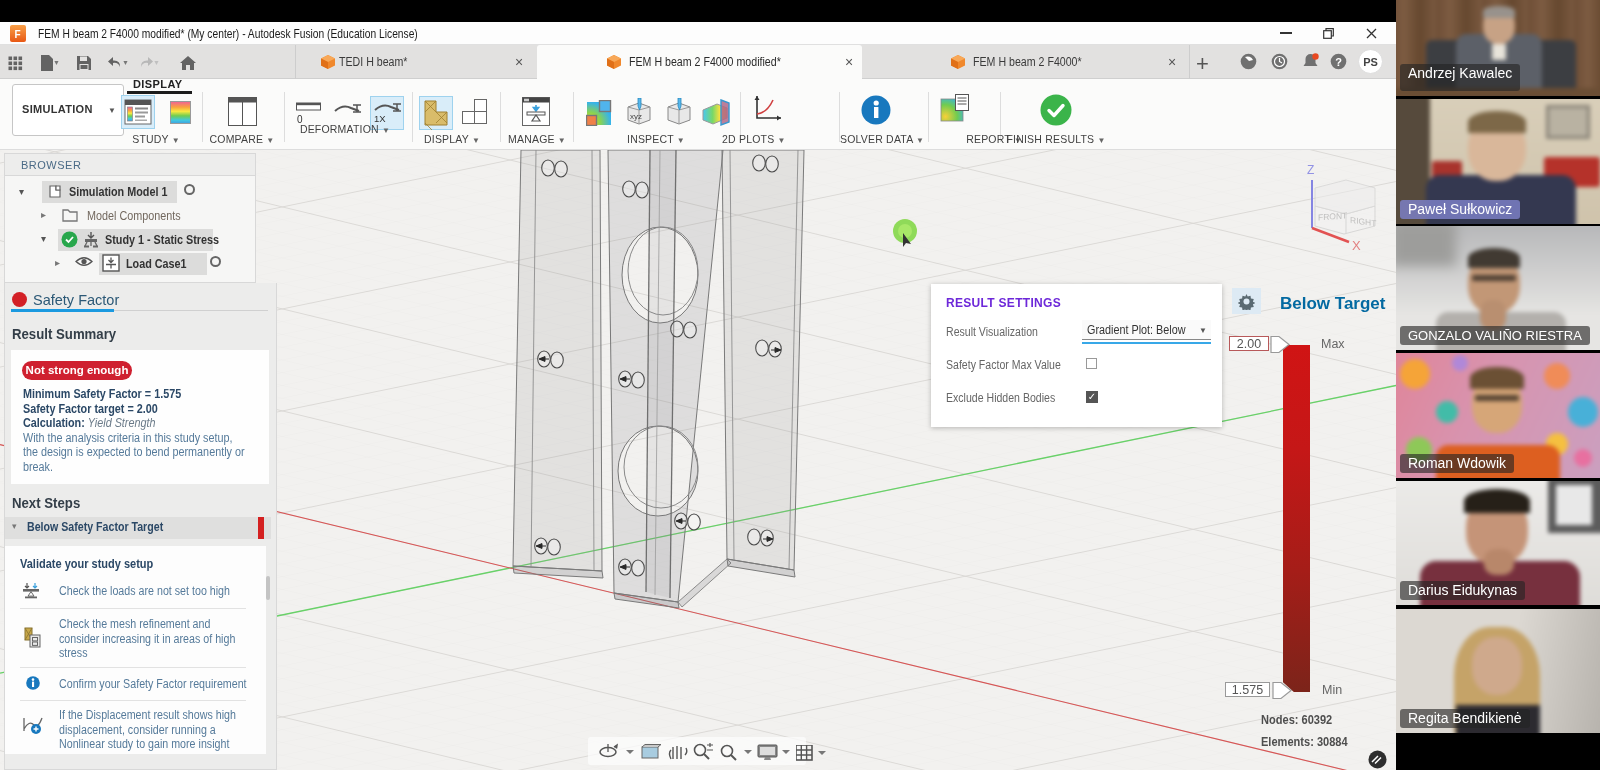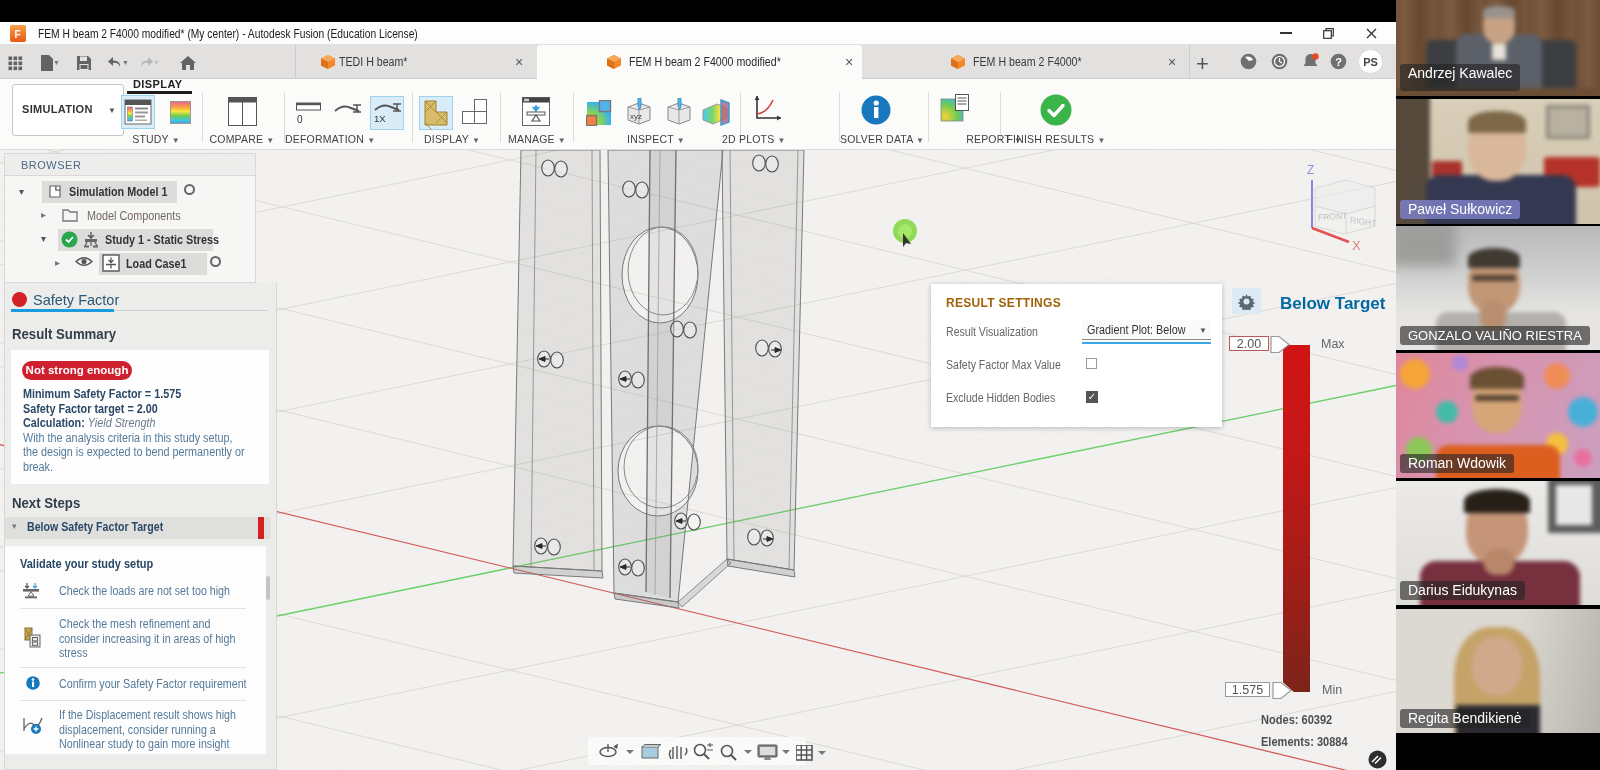--- a/index.html
+++ b/index.html
@@ -480,21 +480,21 @@
     <line x1="17.5" y1="4" x2="26.5" y2="4" stroke="#555"></line>
     <line x1="17.5" y1="7" x2="26.5" y2="7" stroke="#555"></line>
     <line x1="17.5" y1="10" x2="26.5" y2="10" stroke="#555"></line>
   </svg>
 <svg style="position:absolute;left:1040px;top:94px" width="32" height="32" viewBox="0 0 32 32">
     <circle cx="16" cy="16" r="15.5" fill="#3bb44a"></circle>
     <path d="M9,16.5 l5,5 9,-10" fill="none" stroke="#fff" stroke-width="3.4" stroke-linecap="round" stroke-linejoin="round"></path>
   </svg>
 <div style="position:absolute;left:96px;top:133px;width:120px;text-align:center;font-size:10.5px;color:#424242;letter-spacing:0.2px">STUDY <span style="font-size:8px;color:#666">▼</span></div>
 <div style="position:absolute;left:182px;top:133px;width:120px;text-align:center;font-size:10.5px;color:#424242;letter-spacing:0.2px">COMPARE <span style="font-size:8px;color:#666">▼</span></div>
-<div style="position:absolute;left:285px;top:133px;width:120px;text-align:left;font-size:10.5px;color:#424242;letter-spacing:0.2px">DEFORMATION <span style="font-size:8px;color:#666">▼</span></div>
+<div style="position:absolute;left:285px;top:123px;width:120px;text-align:center;font-size:10.5px;color:#424242;letter-spacing:0.2px">DEFORMATION <span style="font-size:8px;color:#666">▼</span></div>
 <div style="position:absolute;left:392px;top:133px;width:120px;text-align:center;font-size:10.5px;color:#424242;letter-spacing:0.2px">DISPLAY <span style="font-size:8px;color:#666">▼</span></div>
 <div style="position:absolute;left:477px;top:133px;width:120px;text-align:center;font-size:10.5px;color:#424242;letter-spacing:0.2px">MANAGE <span style="font-size:8px;color:#666">▼</span></div>
 <div style="position:absolute;left:596px;top:133px;width:120px;text-align:center;font-size:10.5px;color:#424242;letter-spacing:0.2px">INSPECT <span style="font-size:8px;color:#666">▼</span></div>
 <div style="position:absolute;left:722px;top:133px;width:120px;font-size:10.5px;color:#424242;letter-spacing:0.2px">2D PLOTS <span style="font-size:8px;color:#666">▼</span></div>
 <div style="position:absolute;left:822px;top:133px;width:120px;text-align:center;font-size:10.5px;color:#424242;letter-spacing:0.2px">SOLVER DATA <span style="font-size:8px;color:#666">▼</span></div>
 <div style="position:absolute;left:902px;top:133px;width:120px;text-align:right;font-size:10.5px;color:#424242;letter-spacing:0.2px">REPORT <span style="font-size:8px;color:#666">▼</span></div>
 <div style="position:absolute;left:986px;top:133px;width:140px;text-align:center;font-size:10.5px;color:#424242;letter-spacing:0.2px">FINISH RESULTS <span style="font-size:8px;color:#666">▼</span></div>
 
 <div style="position:absolute;left:4px;top:153px;width:252px;height:130px;background:#f6f6f5;border:1px solid #d8d8d8">
   <div style="height:22px;background:#ededec;border-bottom:1px solid #d8d8d8;font-size:11px;color:#4a6a86;letter-spacing:0.5px;padding:5px 0 0 16px">BROWSER</div>
@@ -586,21 +586,21 @@
 <div style="position:absolute;left:20px;top:700px;width:226px;height:1px;background:#e2e2e2"></div>
 <svg style="position:absolute;left:23px;top:716px" width="20" height="19" viewBox="0 0 20 19">
     <path d="M1,2 v13 M1,13 q5,-9 10,-4 q4,4 8,-7" fill="none" stroke="#666" stroke-width="1.3"></path>
     <circle cx="13" cy="13" r="5" fill="#1878be"></circle>
     <path d="M13,10.5 v5 m-2.5,-2.5 h5" stroke="#fff" stroke-width="1.4"></path>
   </svg>
 <div style="position:absolute;left:59px;top:708px;font-size:12px;line-height:14.5px;color:#557a9a;width:228px;transform:scaleX(0.89);transform-origin:left top">If the Displacement result shows high displacement, consider running a Nonlinear study to gain more insight</div>
 <div style="position:absolute;left:266px;top:576px;width:4px;height:24px;background:#c4c4c4;border-radius:2px"></div>
 
 <div style="position:absolute;left:931px;top:284px;width:291px;height:143px;background:#fff;box-shadow:0 1px 5px rgba(0,0,0,0.25)"></div>
-<div style="position:absolute;left:946px;top:296px;font-size:12px;font-weight:bold;color:#a16207;letter-spacing:0.3px">RESULT SETTINGS</div>
+<div style="position:absolute;left:946px;top:296px;font-size:12px;font-weight:bold;color:#6d28d9;letter-spacing:0.3px">RESULT SETTINGS</div>
 <div style="position:absolute;left:946px;top:325px;font-size:12px;color:#666;transform:scaleX(0.88);transform-origin:left top">Result Visualization</div>
 <div style="position:absolute;left:1082px;top:320px;width:129px;height:20px;background:#fafafa;border-bottom:1.5px solid #888"></div>
 <div style="position:absolute;left:1082px;top:342px;width:129px;height:2px;background:#38a8e8"></div>
 <div style="position:absolute;left:1087px;top:323px;font-size:12px;color:#333;transform:scaleX(0.9);transform-origin:left top">Gradient Plot: Below</div>
 <div style="position:absolute;left:1199px;top:326px;font-size:8px;color:#555">▼</div>
 <div style="position:absolute;left:946px;top:358px;font-size:12px;color:#666;transform:scaleX(0.88);transform-origin:left top">Safety Factor Max Value</div>
 <div style="position:absolute;left:1086px;top:358px;width:11px;height:11px;border:1.5px solid #999;background:#fff"></div>
 <div style="position:absolute;left:946px;top:391px;font-size:12px;color:#666;transform:scaleX(0.88);transform-origin:left top">Exclude Hidden Bodies</div>
 <div style="position:absolute;left:1086px;top:391px;width:12px;height:12px;background:#555;color:#fff;font-size:10px;line-height:12px;text-align:center">✓</div>
 

